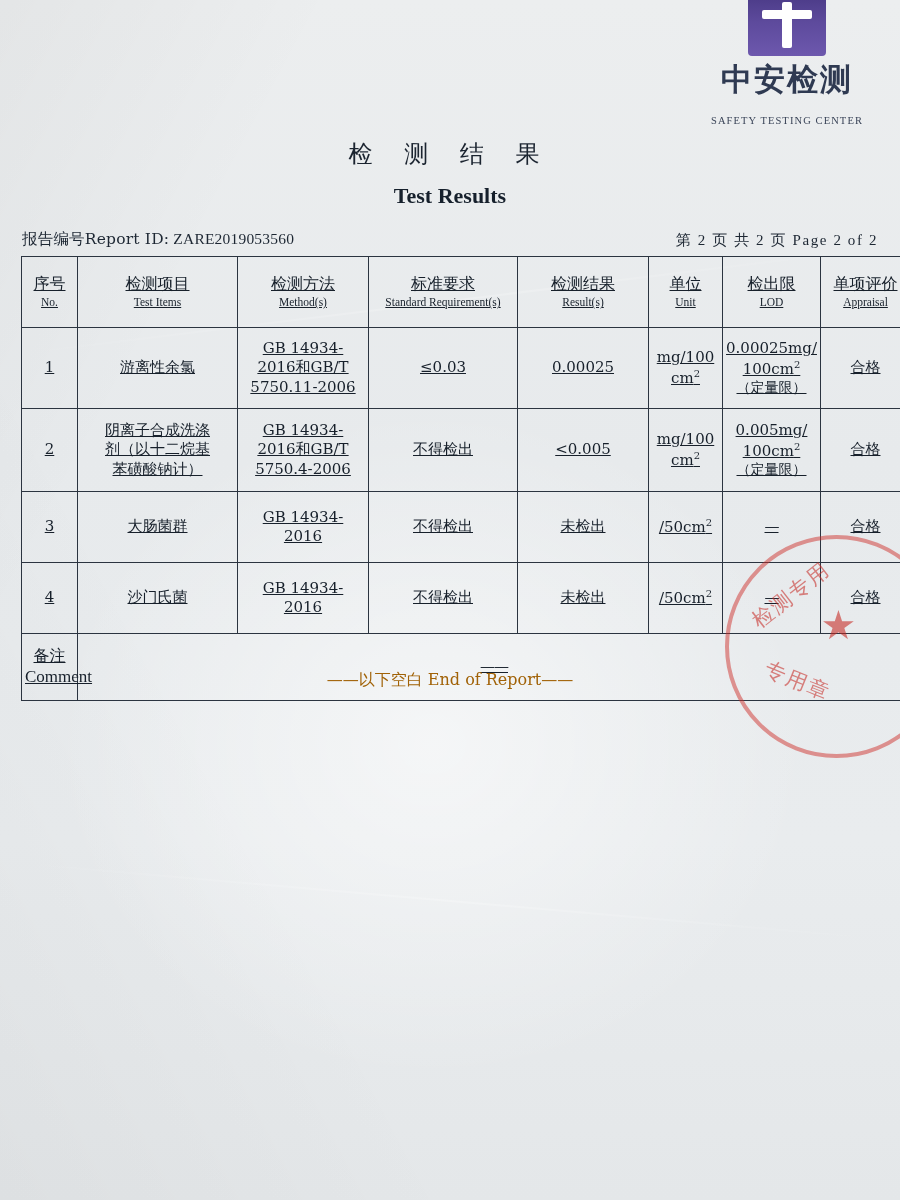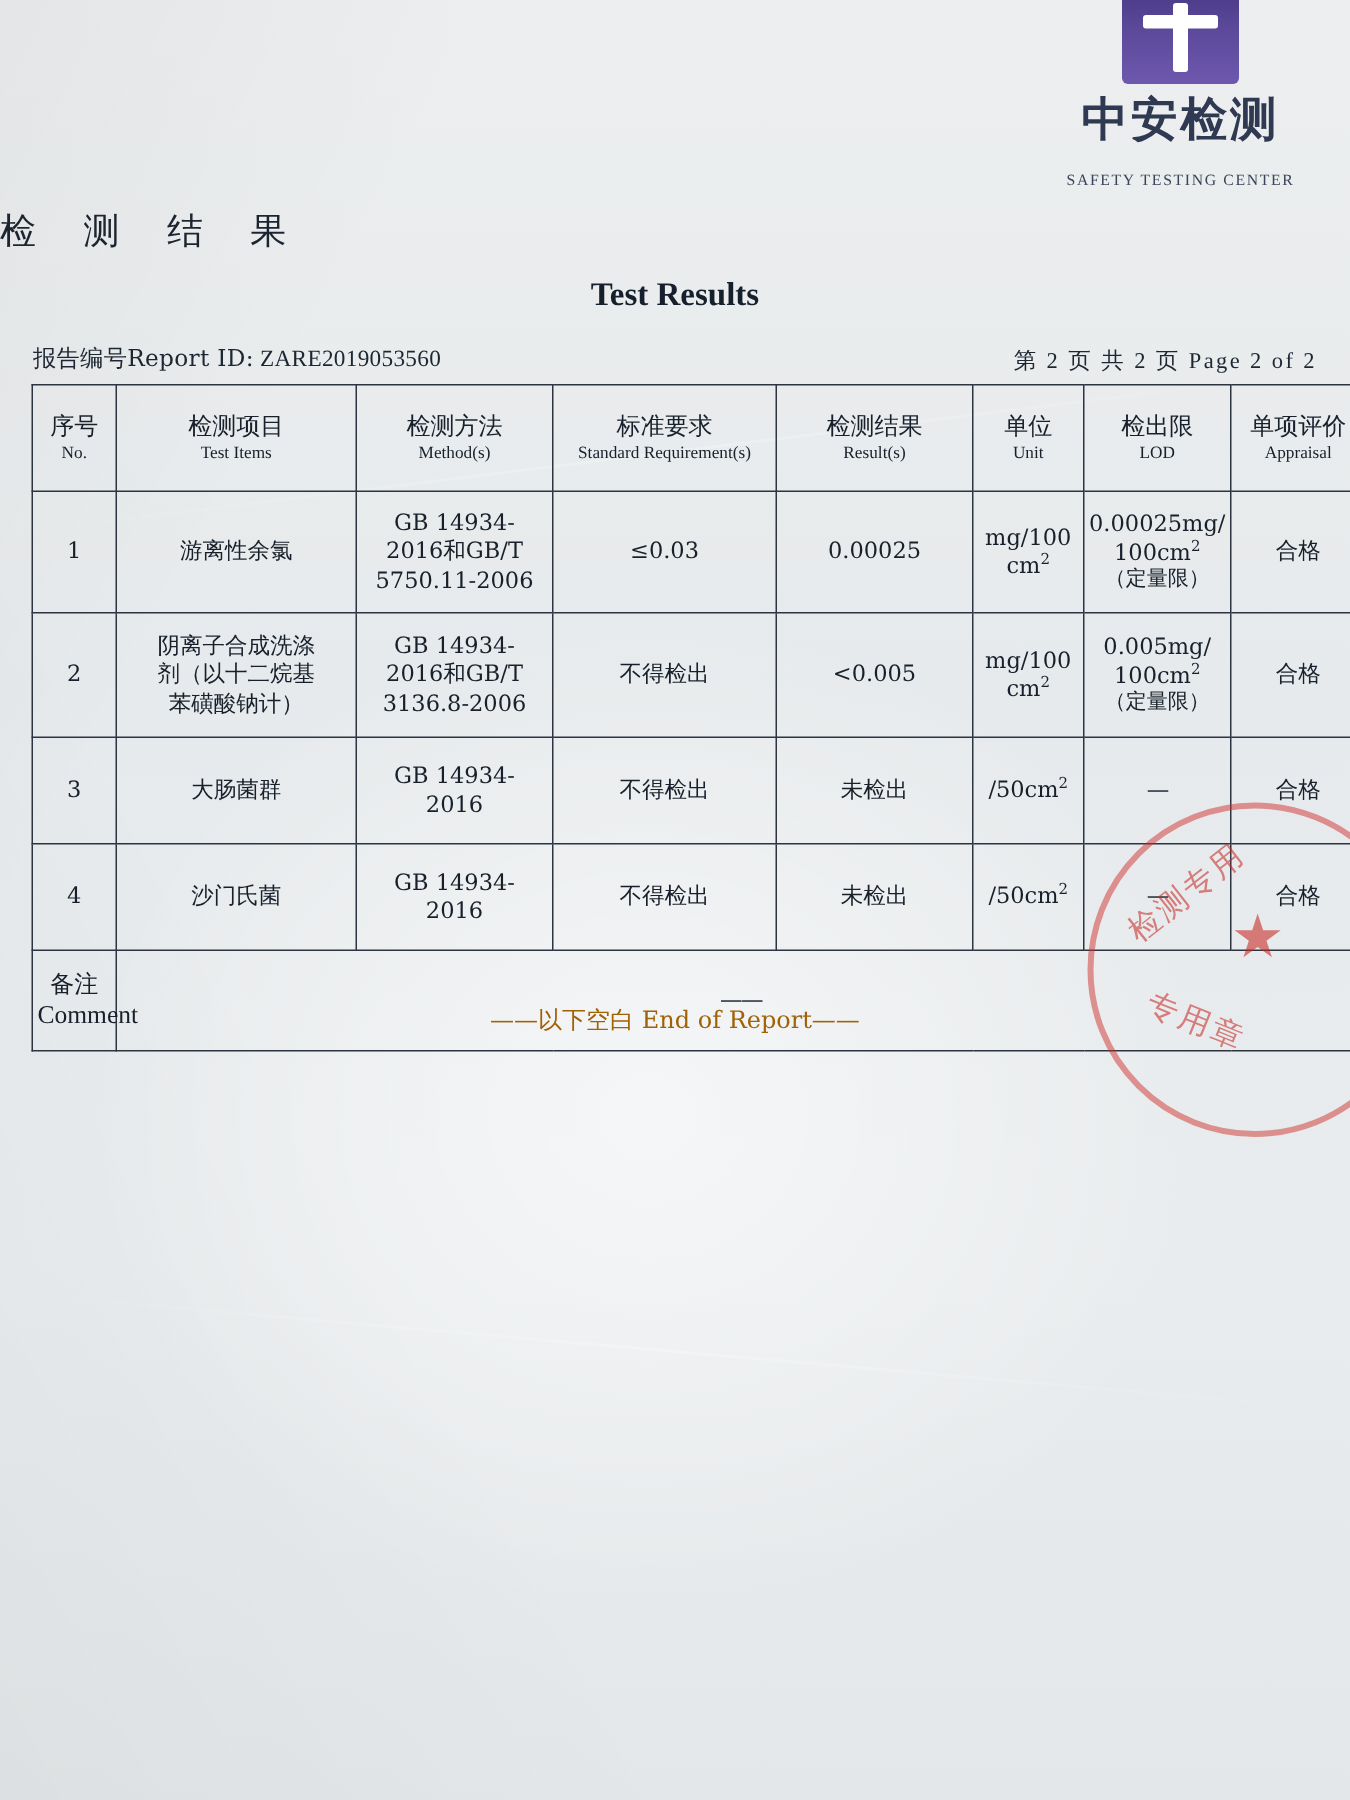--- a/index.html
+++ b/index.html
@@ -89,21 +89,21 @@
     color: #3a4458;
     margin-top: 14px;
   }
 
   
   .title-cn {
     position: absolute;
     top: 138px;
     left: 0;
     width: 900px;
-    text-align: left;
+    text-align: center;
     font-family: "DejaVu Serif", serif;
     font-size: 24px;
     letter-spacing: 12px;
     color: #1b2430;
   }
   .title-en {
     position: absolute;
     top: 183px;
     left: 0;
     width: 900px;
@@ -140,20 +140,21 @@
   }
   table.results td, table.results th {
     border: 1.3px solid #2b3440;
     text-align: center;
     vertical-align: middle;
     padding: 4px 3px;
     font-family: "DejaVu Serif", serif;
     font-size: 15px;
     line-height: 1.28;
     color: #17202b;
+    text-decoration: underline;
   }
   .hd-cn { font-family: "DejaVu Serif", serif; font-size: 16px; display: block; }
   .hd-en { font-family: "Liberation Serif", serif; font-size: 11.5px; display: block; margin-top: 1px; }
   .num-cell { font-family: "Liberation Serif", serif; font-size: 16px; }
   .eng { font-family: "Liberation Serif", serif; }
   .sup { vertical-align: super; font-size: 10px; }
   .small-line { display: block; }
   td.hcell { height: 62px; }
   td.row1 { height: 72px; }
   td.row2 { height: 74px; }
@@ -323,21 +324,21 @@
       <tr>
         <td class="row2 num-cell">2</td>
         <td class="row2">
           <span class="small-line">阴离子合成洗涤</span>
           <span class="small-line">剂（以十二烷基</span>
           <span class="small-line">苯磺酸钠计）</span>
         </td>
         <td class="row2 eng">
           <span class="small-line">GB 14934-</span>
           <span class="small-line">2016和GB/T</span>
-          <span class="small-line">3136.8-2006</span>
+          <span class="small-line">5750.4-2006</span>
         </td>
         <td class="row2">不得检出</td>
         <td class="row2 eng">&lt;0.005</td>
         <td class="row2 eng">
           <span class="small-line">mg/100</span>
           <span class="small-line"><span>cm</span><span class="sup">2</span></span>
         </td>
         <td class="row2 eng">
           <span class="small-line">0.005mg/</span>
           <span class="small-line"><span>100cm</span><span class="sup">2</span></span>

